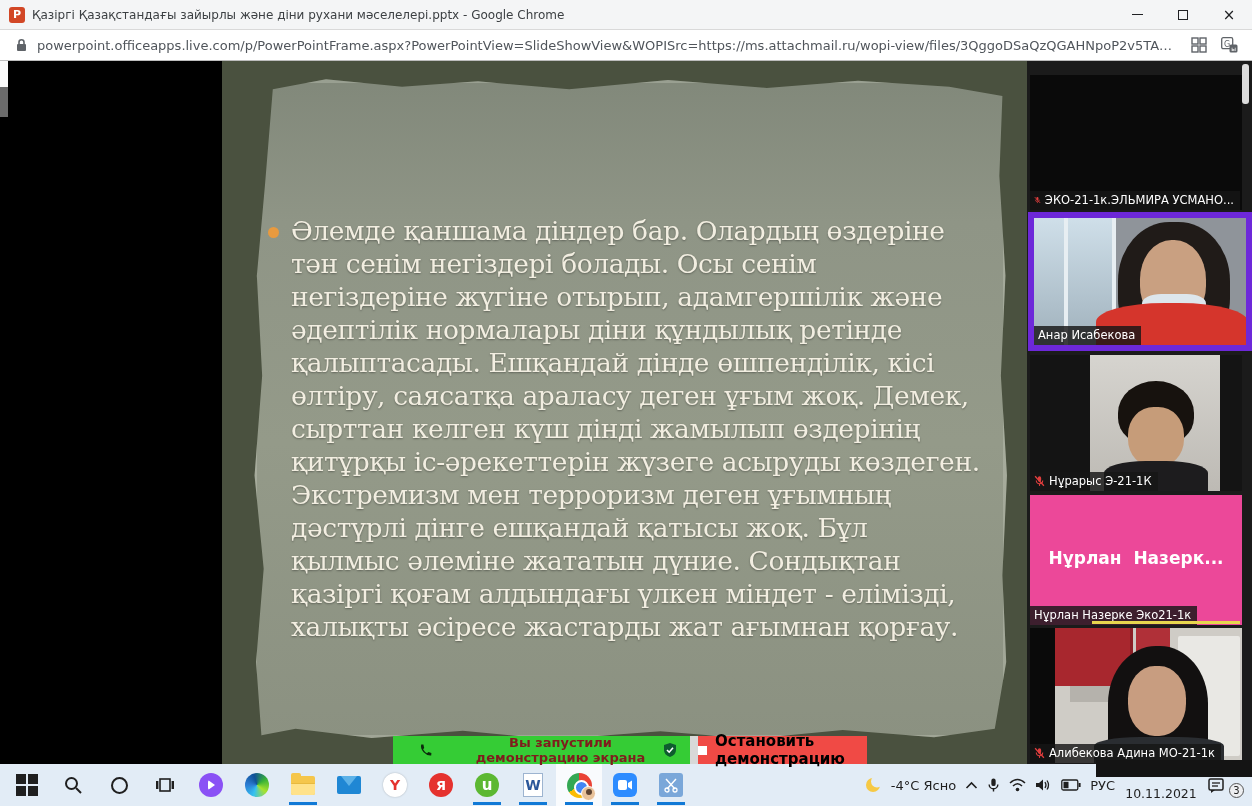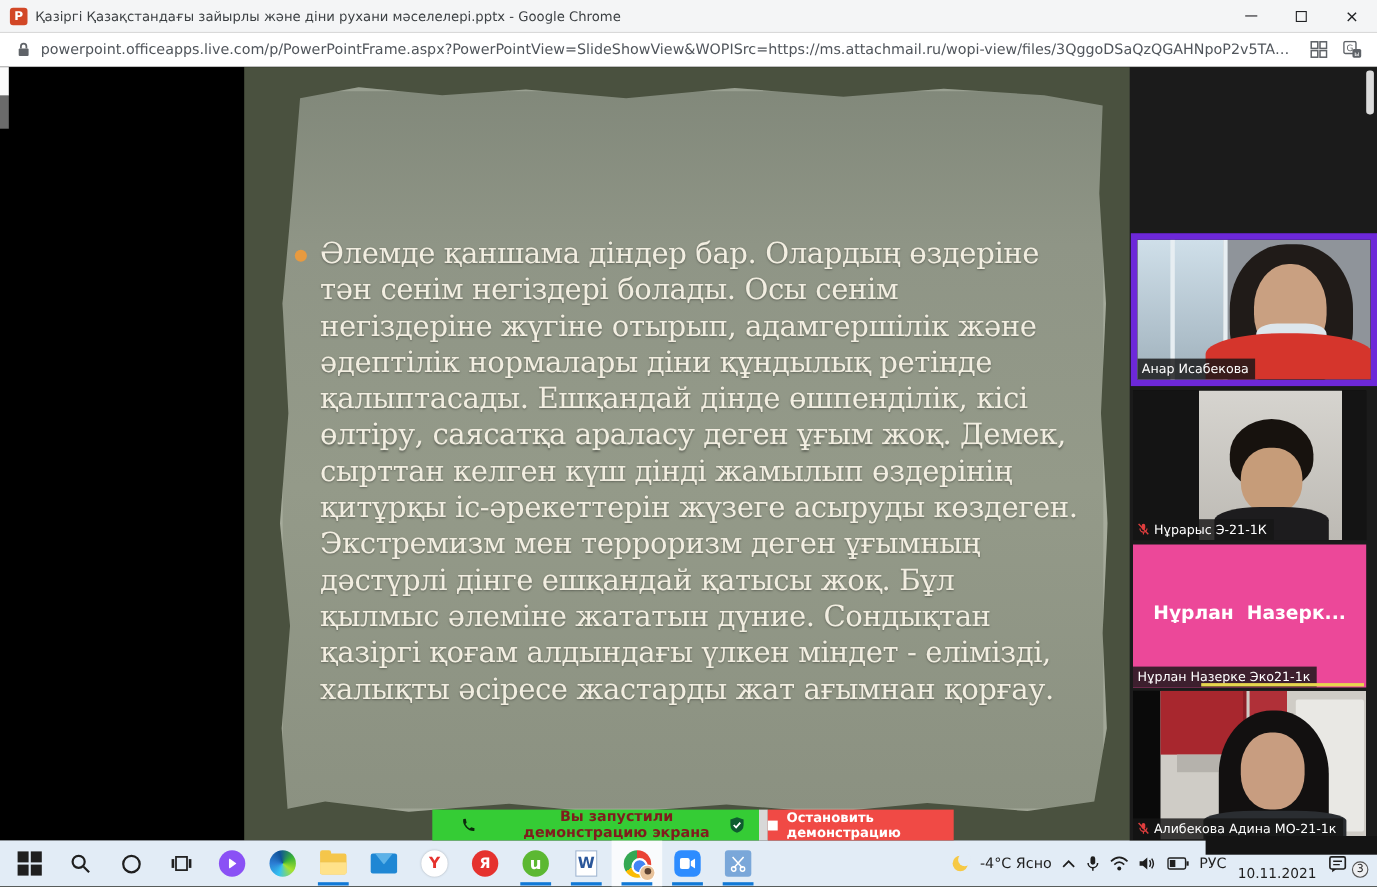--- a/index.html
+++ b/index.html
@@ -43,21 +43,21 @@
     font-family:"DejaVu Serif","Liberation Serif",serif;
     font-size:26.5px; line-height:33px; color:#f2eee1;
     text-shadow:0 1px 2px rgba(0,0,0,.35); letter-spacing:-0.4px;
   }
 
   
   .share-green { left:393px; top:736px; width:297px; height:28px; background:#35cc35; display:flex; align-items:center; z-index:30; }
   .share-green .txt { flex:1; text-align:center; font-size:13px; font-weight:bold; color:#7f1d1d;margin-left:26px; }
   .share-gap { left:690px; top:736px; width:8px; height:28px; background:#d8d8d8; z-index:30; }
   .share-red { left:698px; top:736px; width:169px; height:28px; background:#f04a45; display:flex; align-items:center; justify-content:center; gap:8px; z-index:30; }
-  .share-red .txt { font-size:12px; font-weight:bold; color:#ffffff; }
+  .share-red .txt { font-size:15px; font-weight:bold; color:#000000; }
   .stop-square { width:9px; height:9px; background:#fff; flex:none; }
 
   
   .zoom-panel { left:1027px; top:61px; width:225px; height:703px; background:#1b1b1b; z-index:20; }
   .panel-scroll { position:absolute; right:3px; top:3px; width:7px; height:40px; background:#dcdcdc; border-radius:3px; }
   .tile { position:absolute; left:3px; width:212px; background:#0a0a0a; overflow:hidden; }
   .tile.active { left:1px; width:224px; border:6px solid #6d28d9; }
   .t1 { top:14px; height:135px; }
   .t2 { top:151px; height:139px; }
   .t3 { top:294px; height:136px; }
@@ -198,20 +198,31 @@
 </div>
 <div class="abs share-gap"></div>
 <div class="abs share-red">
   <div class="stop-square"></div>
   <div class="txt">Остановить демонстрацию</div>
 </div>
 
 <div class="abs zoom-panel">
   <div class="panel-scroll"></div>
 
+  <div class="tile t1">
+    <div class="name-tag" style="right:2px;">
+      <svg width="11" height="12" viewBox="0 0 12 12">
+        <rect x="4.2" y="0.8" width="3.6" height="6" rx="1.8" fill="#e03e3e"></rect>
+        <path d="M2.5 5.5a3.5 3.5 0 0 0 7 0" fill="none" stroke="#e03e3e" stroke-width="1.2"></path>
+        <line x1="6" y1="9.2" x2="6" y2="11.4" stroke="#e03e3e" stroke-width="1.2"></line>
+        <line x1="1.2" y1="0.8" x2="10.8" y2="11.2" stroke="#e03e3e" stroke-width="1.4"></line>
+      </svg>
+      <span>ЭКО-21-1к.ЭЛЬМИРА УСМАНО...</span>
+    </div>
+  </div>
 
   <div class="tile t2 active">
     <div class="sc2">
       <div class="window"></div>
       <div class="frame"></div>
       <div class="hair"></div>
       <div class="face"></div>
       <div class="mask"></div>
       <div class="body"></div>
     </div>

